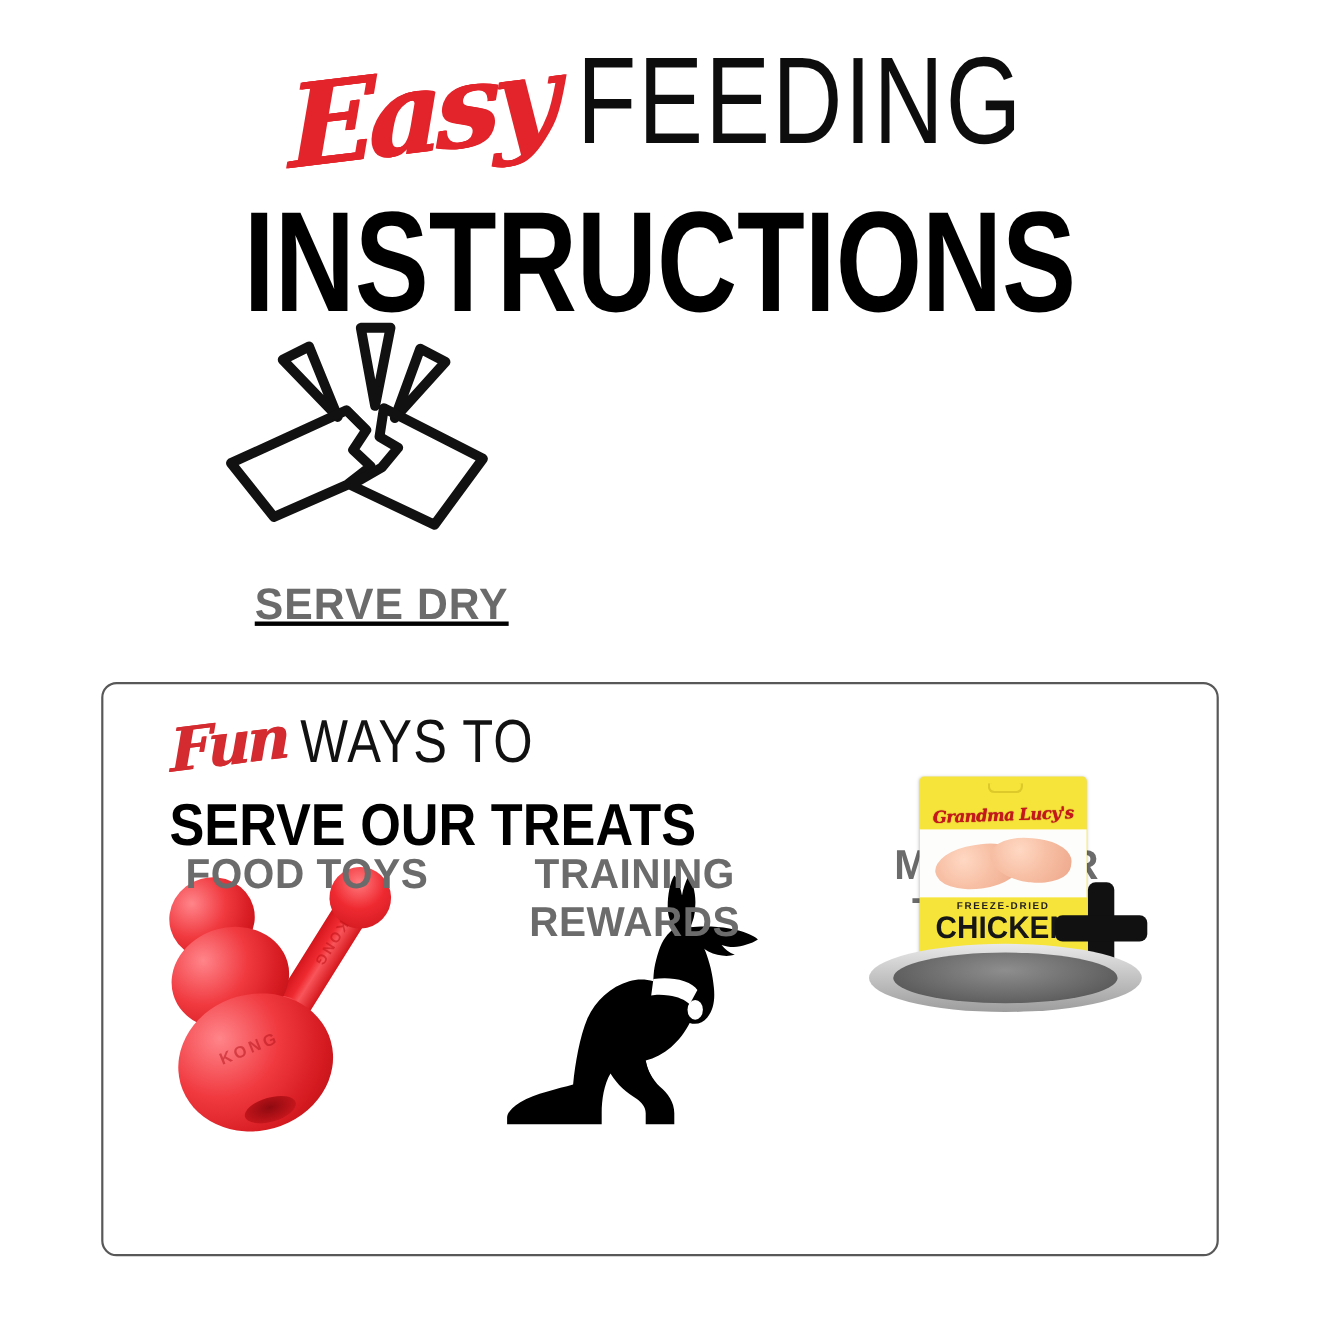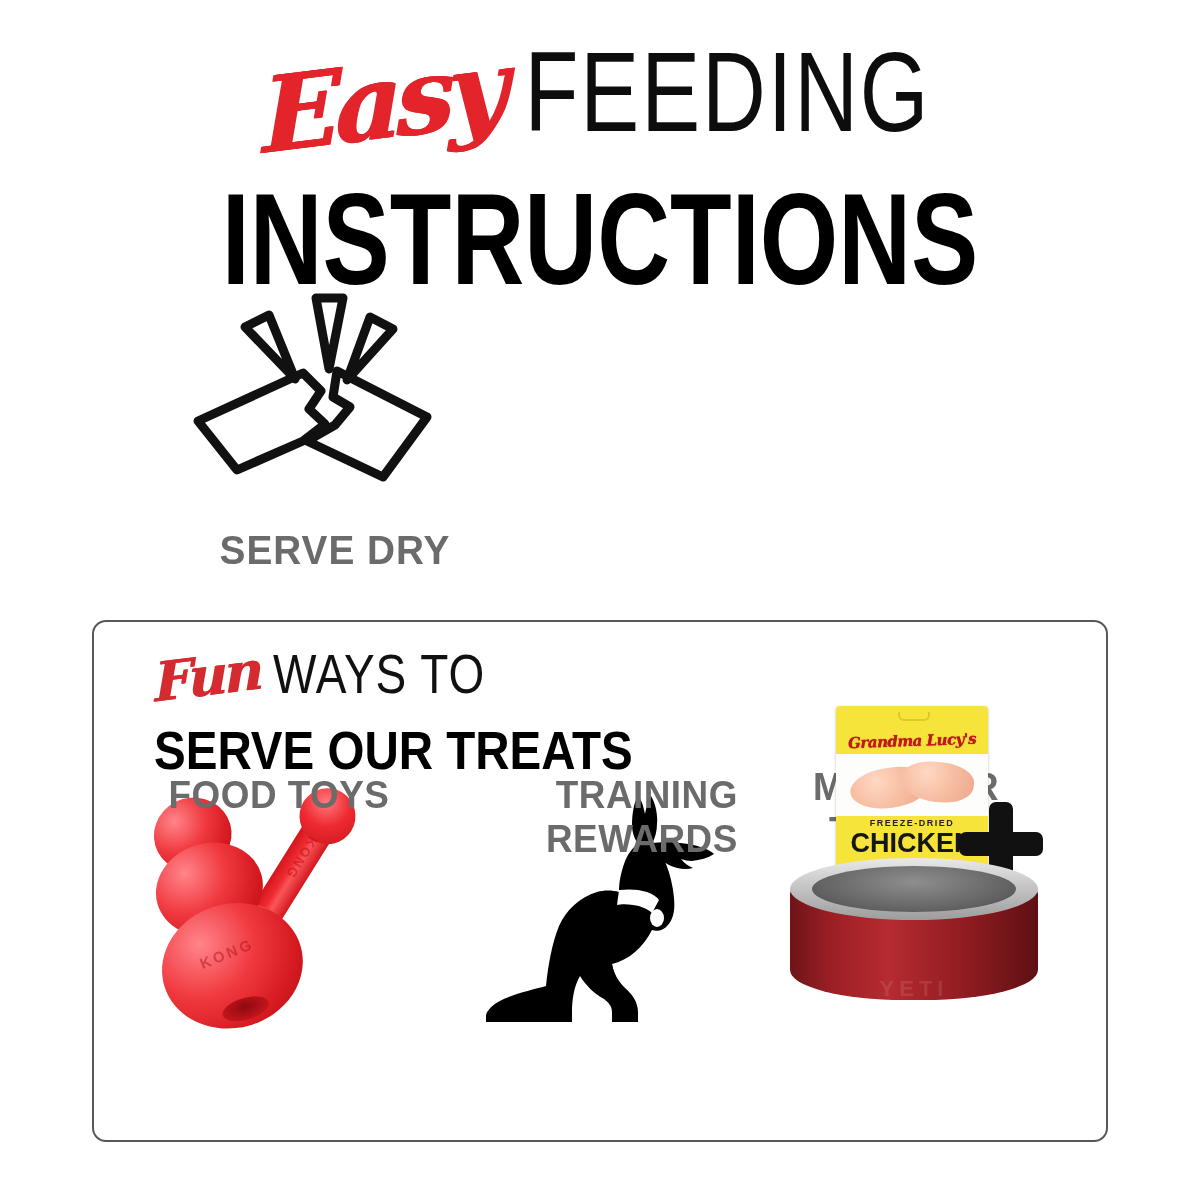--- a/index.html
+++ b/index.html
@@ -59,21 +59,21 @@
     position:absolute;left:0;top:280px;width:1200px;height:320px;
   }
   .opt{
     position:absolute;text-align:center;
   }
   .opt-label{
     font-weight:700;font-size:40px;color:#6b6b6b;
     letter-spacing:1px;
     transform:scaleX(0.97);
   }
-  .opt-serve{left:120px;top:0;width:430px;}
+  .opt-serve{left:132px;top:0;width:430px;text-decoration:underline;}
   .opt-rehy{left:690px;top:0;width:430px;}
   .or-word{
     position:absolute;left:500px;top:390px;width:200px;text-align:center;
     font-weight:700;font-size:88px;color:#5d5d5d;
     letter-spacing:1px;
   }
   .icon-wrap{height:230px;display:flex;align-items:flex-end;justify-content:center;}
   .lbl-serve{margin-top:18px;}
   .lbl-rehy{margin-top:18px;}
 
@@ -106,21 +106,21 @@
   .serve-treats{
     font-weight:700;font-size:48px;color:#000;
     letter-spacing:0px;margin-top:14px;
     transform:scaleY(1.12) scaleX(0.99);transform-origin:top left;
   }
 
   
   .cols{position:absolute;left:0;top:150px;width:1016px;height:370px;}
   .col{position:absolute;text-align:center;}
   .col-1{left:20px;width:330px;}
-  .col-2{left:368px;width:280px;text-align:right;}
+  .col-2{left:343px;width:280px;}
   .col-3{left:622px;width:380px;}
   .col-art{height:270px;position:relative;}
   .col-label{
     font-weight:700;font-size:38px;color:#6b6b6b;
     line-height:1.15;letter-spacing:0.5px;
     transform:scaleX(0.97);
   }
   .col-1 .col-label{margin-top:2px;}
   .col-2 .col-label{margin-top:2px;}
   .col-3 .col-label{margin-top:-6px;}
@@ -356,23 +356,20 @@
             <div class="chick c2"></div>
           </div>
           <div class="pkg-band"></div>
           <div class="pkg-sub">FREEZE-DRIED</div>
           <div class="pkg-main">CHICKEN</div>
         </div>
 
         <div class="plus"></div>
 
         <div class="bowl">
-          <div class="bowl-body">
-            <div class="bowl-yeti">YETI</div>
-          </div>
           <div class="bowl-rim"></div>
           <div class="bowl-inner"></div>
         </div>
       </div>
       <div class="col-label">
         <div>MIXER OR</div>
         <div>TOPPER</div>
       </div>
     </div>
 

